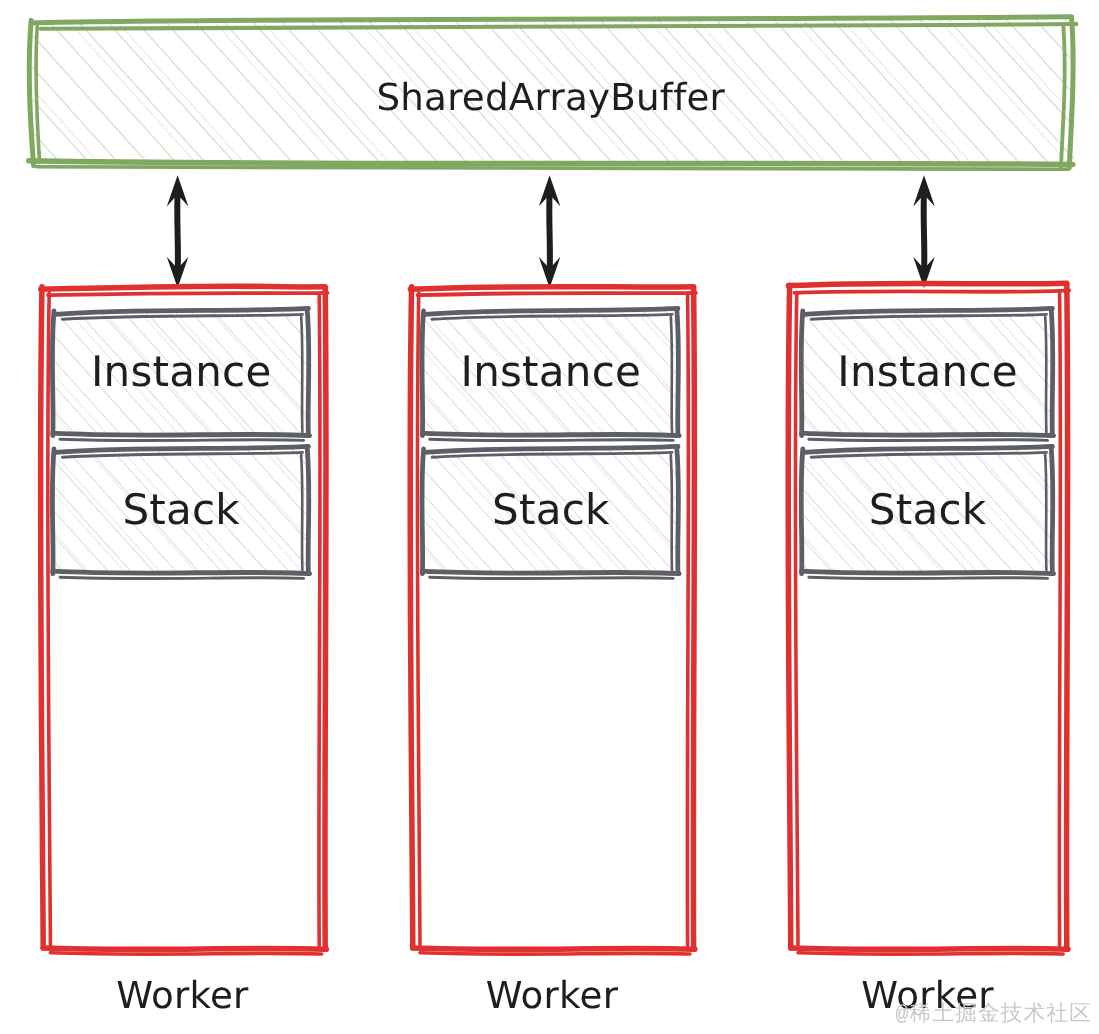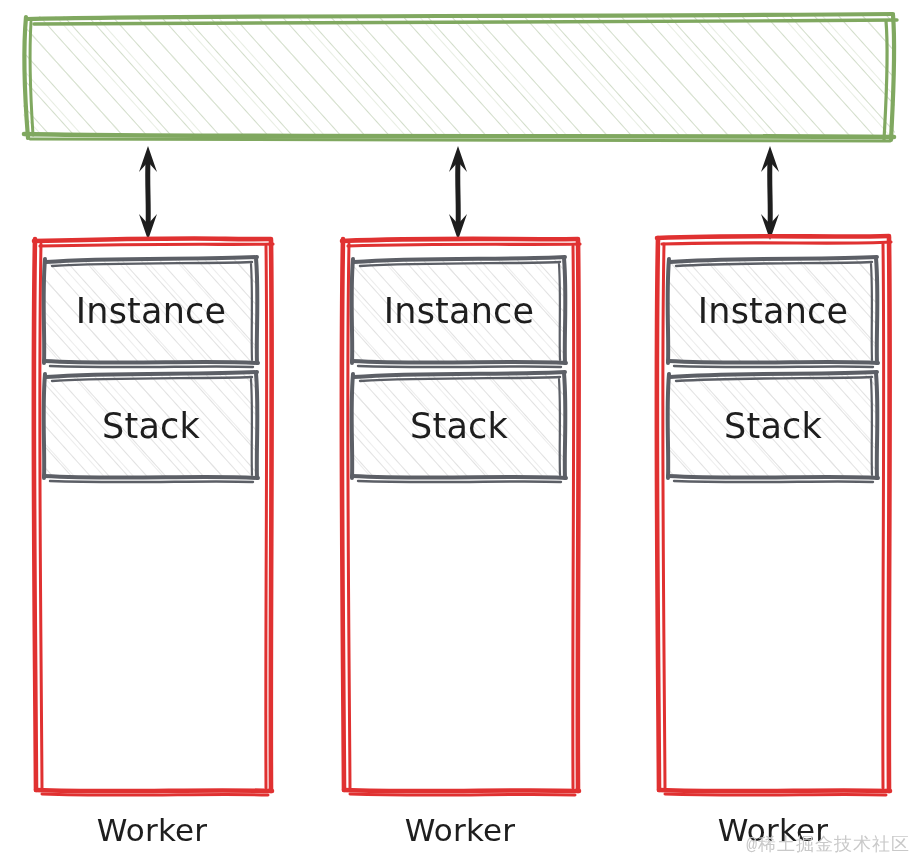--- a/index.html
+++ b/index.html
@@ -218,20 +218,21 @@
         <path d="M676 381 C 745 377, 828 379, 872 377" stroke="#5c5f66" stroke-width="2.4" fill="none" stroke-linecap="round"></path>
         <path d="M669 374 C 666 410, 669 450, 668 478" stroke="#5c5f66" stroke-width="4" fill="none" stroke-linecap="round"></path>
         <path d="M876 373 C 879 410, 876 450, 877 478" stroke="#5c5f66" stroke-width="4" fill="none" stroke-linecap="round"></path>
         <path d="M871 379 C 873 411, 871 449, 872 475" stroke="#5c5f66" stroke-width="2.2" fill="none" stroke-linecap="round"></path>
         <path d="M668 476 C 745 480, 825 475, 878 478" stroke="#5c5f66" stroke-width="4" fill="none" stroke-linecap="round"></path>
         <path d="M674 481 C 755 484, 828 480, 873 482" stroke="#5c5f66" stroke-width="2.4" fill="none" stroke-linecap="round"></path>
       </g>
     </g>
   </svg>
 
+  <div class="label label-sab">SharedArrayBuffer</div>
 
   <div class="label label-inner" style="left:44px; top:287px; width:214px; height:48px;">Instance</div>
   <div class="label label-inner" style="left:44px; top:402px; width:214px; height:48px;">Stack</div>
   <div class="label label-worker" style="left:32px; top:808px; width:240px;">Worker</div>
 
   <div class="label label-inner" style="left:352px; top:287px; width:214px; height:48px;">Instance</div>
   <div class="label label-inner" style="left:352px; top:402px; width:214px; height:48px;">Stack</div>
   <div class="label label-worker" style="left:340px; top:808px; width:240px;">Worker</div>
 
   <div class="label label-inner" style="left:668px; top:287px; width:210px; height:48px;">Instance</div>

